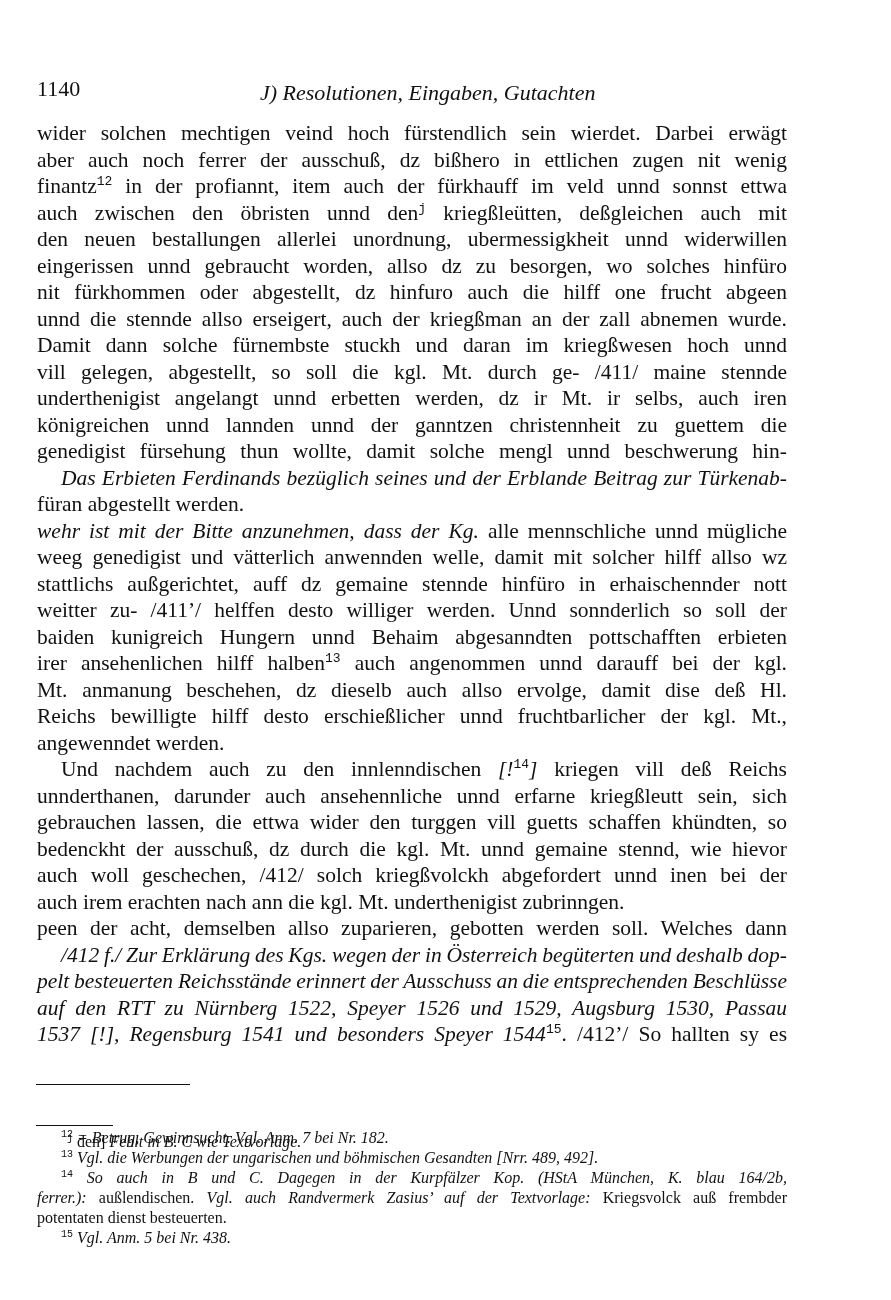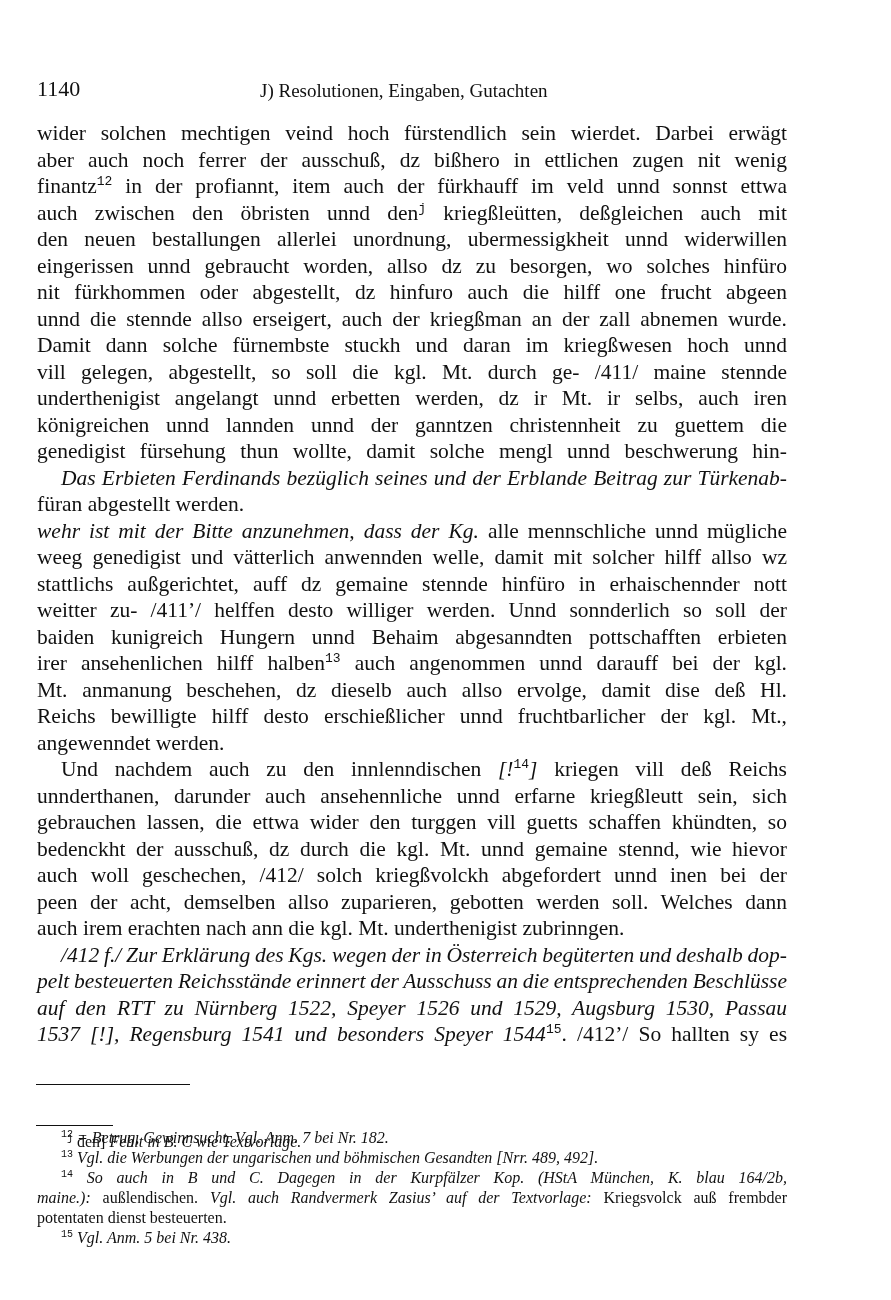--- a/index.html
+++ b/index.html
@@ -1,20 +1,20 @@
 <!DOCTYPE html>
 <html><head>
 <meta charset="utf-8">
 <style>
   html, body { margin: 0; padding: 0; background: #ffffff; }
   body { width: 891px; height: 1300px; position: relative; overflow: hidden;
          font-family: "Liberation Serif", "DejaVu Serif", serif; color: #111; }
   .running-head { position: absolute; top: 76px; left: 37px; width: 750px; height: 30px; }
   .page-num { position: absolute; left: 0; top: 0; font-size: 22px; }
-  .head-title { position: absolute; left: 223px; top: 4px; font-size: 19px; }
+  .head-title { position: absolute; left: 223px; top: 4px; font-size: 22px; font-style: italic; }
   .body-text { position: absolute; top: 120px; left: 37px; width: 750px; font-size: 21.5px; line-height: 26.5px; }
   .line { display: block; text-align: justify; text-align-last: justify; white-space: nowrap; height: 26.5px; overflow: visible; }
   .line.last { text-align-last: left; }
   .line.indent { padding-left: 24px; }
   i, .it { font-style: italic; }
   sup { font-size: 13px; line-height: 0; vertical-align: 8px; font-family: Liberation Mono, monospace; }
   .fn-rule { position: absolute; height: 1px; background: #111; }
   .fn { position: absolute; left: 37px; width: 750px; font-size: 16px; line-height: 20px; }
   .fn .line { height: 20px; }
   .fn sup { font-size: 10px; vertical-align: 6px; }
@@ -50,22 +50,22 @@
   <div class="line" style="white-space: nowrap; word-spacing: 0px;"><span>baiden kunigreich Hungern unnd Behaim abgesanndten pottschafften erbieten</span></div>
   <div class="line" style="white-space: nowrap; word-spacing: 0px;"><span>irer ansehenlichen hilff halben</span><sup>13</sup><span> auch angenommen unnd darauff bei der kgl.</span></div>
   <div class="line" style="white-space: nowrap; word-spacing: 0px;"><span>Mt. anmanung beschehen, dz dieselb auch allso ervolge, damit dise deß Hl.</span></div>
   <div class="line" style="white-space: nowrap; word-spacing: 0px;"><span>Reichs bewilligte hilff desto erschießlicher unnd fruchtbarlicher der kgl. Mt.,</span></div>
   <div class="line last"><span>angewenndet werden.</span></div>
   <div class="line indent" style="white-space: nowrap; word-spacing: -0.0015625px;"><span>Und nachdem auch zu den innlenndischen </span><i>[!</i><sup>14</sup><i>]</i><span> kriegen vill deß Reichs</span></div>
   <div class="line" style="white-space: nowrap; word-spacing: 0px;"><span>unnderthanen, darunder auch ansehennliche unnd erfarne kriegßleutt sein, sich</span></div>
   <div class="line" style="white-space: nowrap; word-spacing: 0px;"><span>gebrauchen lassen, die ettwa wider den turggen vill guetts schaffen khündten, so</span></div>
   <div class="line" style="white-space: nowrap; word-spacing: 0px;"><span>bedenckht der ausschuß, dz durch die kgl. Mt. unnd gemaine stennd, wie hievor</span></div>
   <div class="line" style="white-space: nowrap; word-spacing: 0px;"><span>auch woll geschechen, /412/ solch kriegßvolckh abgefordert unnd inen bei der</span></div>
+  <div class="line last"><span>auch irem erachten nach ann die kgl. Mt. underthenigist zubrinngen.</span></div>
   <div class="line" style="white-space: nowrap; word-spacing: 0px;"><span>peen der acht, demselben allso zuparieren, gebotten werden soll. Welches dann</span></div>
-  <div class="line last"><span>auch irem erachten nach ann die kgl. Mt. underthenigist zubrinngen.</span></div>
   <div class="line indent" style="white-space: nowrap; word-spacing: -0.640625px;"><i>/412 f./ Zur Erklärung des Kgs. wegen der in Österreich begüterten und deshalb dop-</i></div>
   <div class="line" style="white-space: nowrap; word-spacing: -0.592014px;"><i>pelt besteuerten Reichsstände erinnert der Ausschuss an die entsprechenden Beschlüsse</i></div>
   <div class="line" style="white-space: nowrap; word-spacing: 0px;"><i>auf den RTT zu Nürnberg 1522, Speyer 1526 und 1529, Augsburg 1530, Passau</i></div>
   <div class="line" style="white-space: nowrap; word-spacing: 0px;"><i>1537 [!], Regensburg 1541 und besonders Speyer 1544</i><sup>15</sup><span>. /412’/ So hallten sy es</span></div>
 </div>
 
 <div class="fn-rule" style="left:36px; top:1084px; width:154px;"></div>
 <div class="fn" style="top:1088px;">
   <div class="line last" style="padding-left:30px;margin-top:44px;">
     <sup>j</sup>
@@ -78,21 +78,21 @@
   <div class="line last" style="padding-left:24px;">
     <sup>12</sup> <i>= Betrug, Gewinnsucht. Vgl. Anm. 7 bei Nr. 182.</i>
   </div>
   <div class="line last" style="padding-left:24px;">
     <sup>13</sup> <i>Vgl. die Werbungen der ungarischen und böhmischen Gesandten [Nrr. 489, 492].</i>
   </div>
   <div class="line" style="padding-left: 24px; white-space: nowrap; word-spacing: -0.000710227px;">
     <sup>14</sup> <i>So auch in B und C. Dagegen in der Kurpfälzer Kop. (HStA München, K. blau 164/2b,</i>
   </div>
   <div class="line" style="white-space: nowrap; word-spacing: 0px;">
-    <i>maine.):</i><span> außlendischen. </span><i>Vgl. auch Randvermerk Zasius’ auf der Textvorlage:</i><span> Kriegsvolck auß frembder</span>
+    <i>ferrer.):</i><span> außlendischen. </span><i>Vgl. auch Randvermerk Zasius’ auf der Textvorlage:</i><span> Kriegsvolck auß frembder</span>
   </div>
   <div class="line last">
     <span>potentaten dienst besteuerten.</span>
   </div>
   <div class="line last" style="padding-left:24px;">
     <sup>15</sup> <i>Vgl. Anm. 5 bei Nr. 438.</i>
   </div>
 </div>
 
 </body></html>

